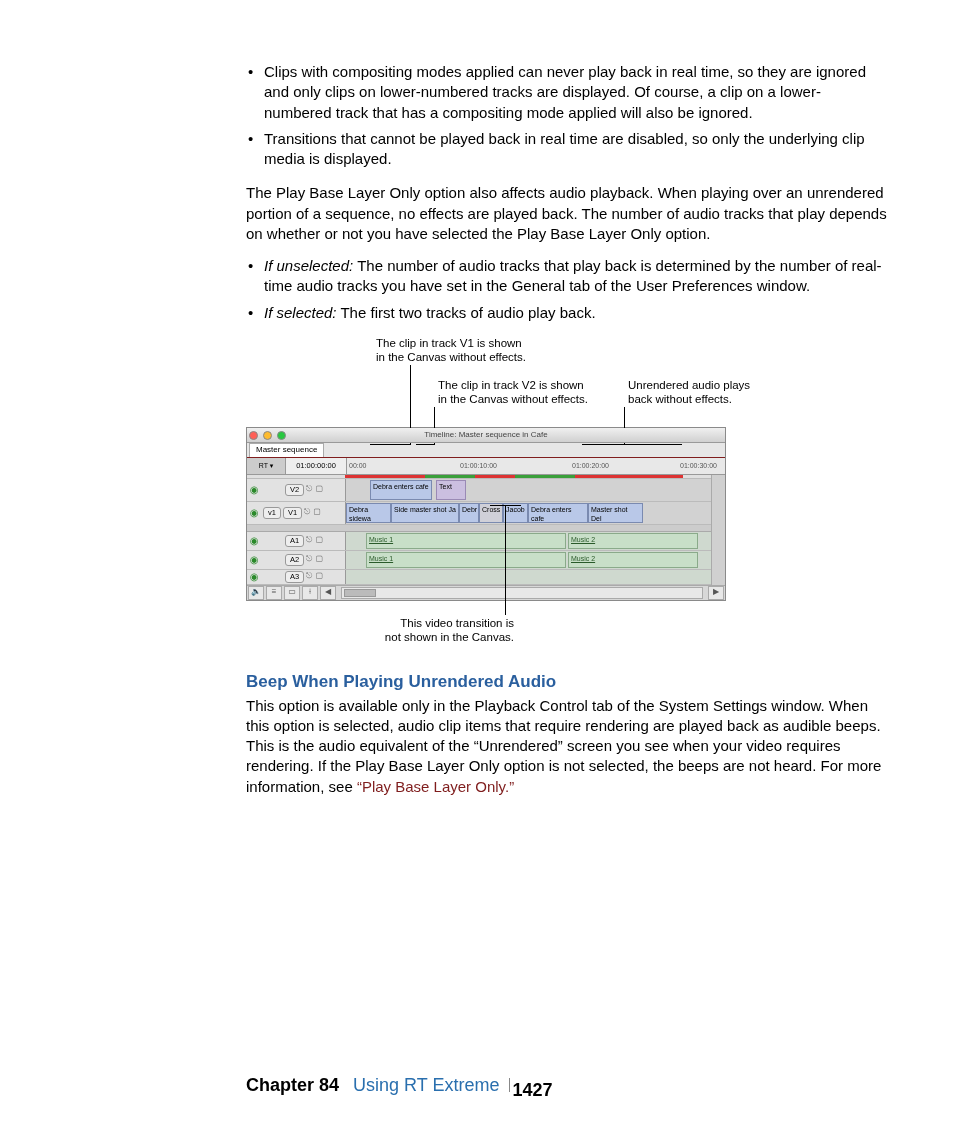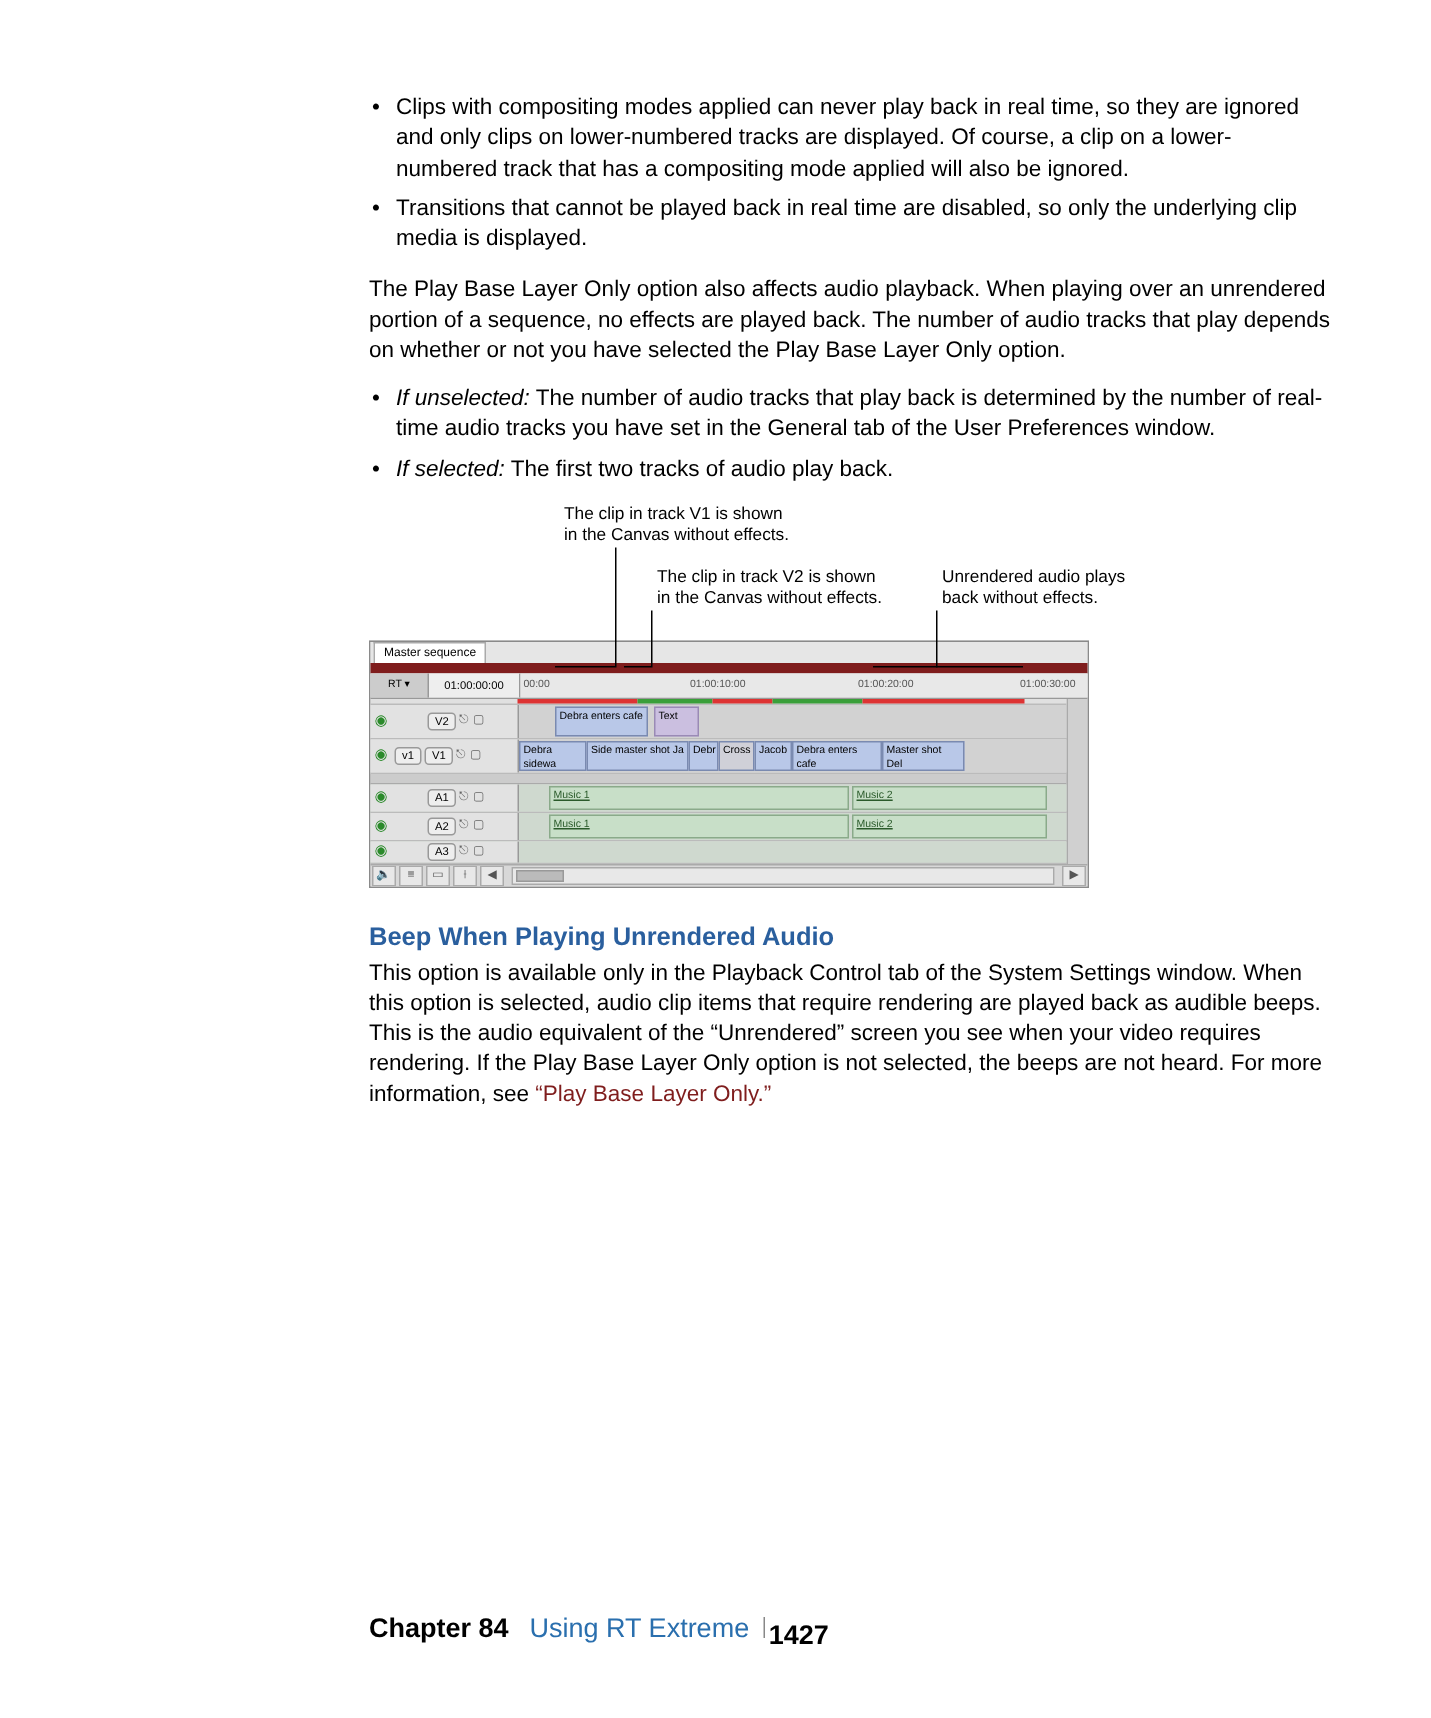--- a/index.html
+++ b/index.html
@@ -84,21 +84,21 @@
     height: 14px;
     background: linear-gradient(#f0f0f0,#d0d0d0);
     border-bottom: 1px solid #999;
     position: relative;
   }
   .traffic { display:inline-block; width:7px;height:7px;border-radius:50%; margin:3px 1px 0 2px; border:1px solid #888;}
   .traffic.r{background:#ff5f57;} .traffic.y{background:#febb2e;} .traffic.g{background:#28c840;}
   .tw-title {
     position:absolute; left:0; right:0; text-align:center; top:2px; font-size:8px; color:#444;
   }
-  .tw-tabrow { height:14px; background:#e6e6e6; border-bottom:7px solid #7f1d1d; }
+  .tw-tabrow { height:14px; background:#e6e6e6; border-bottom:1px solid #7f1d1d; }
   .tw-tab { display:inline-block; background:#fff; border:1px solid #aaa; border-bottom:none; padding:1px 6px; font-size:8px; margin-left:2px;}
   .tw-ruler-row { display:flex; height:16px; border-bottom:1px solid #999; background:#e2e2e2;}
   .tw-rt { width:38px; background:#ccc; border-right:1px solid #999; display:flex; align-items:center; justify-content:center; font-size:7px;}
   .tw-tc { width:60px; border-right:1px solid #999; display:flex; align-items:center; justify-content:center; font-size:7.5px; background:#eee;}
   .tw-ruler { flex:1; position:relative; background:#e8e8e8;}
   .tw-ruler .tick { position:absolute; top:3px; font-size:7px; color:#555;}
   .tw-renderbar { height:3px; background:#e0e0e0; position:relative; border-bottom:1px solid #bbb;}
   .rb-seg { position:absolute; top:0; height:3px; }
   .rb-red{background:#d33;} .rb-green{background:#3a9f3a;}
   .tw-track-row { display:flex; height:22px; border-bottom:1px solid #bbb; background:#dcdcdc;}
@@ -178,20 +178,26 @@
 
       <div class="leader" style="left:164px; top:28px; width:1px; height:80px;"></div>
       <div class="leader" style="left:124px; top:107px; width:40px; height:1px;"></div>
       <div class="leader" style="left:188px; top:70px; width:1px; height:38px;"></div>
       <div class="leader" style="left:170px; top:107px; width:18px; height:1px;"></div>
       <div class="leader" style="left:378px; top:70px; width:1px; height:38px;"></div>
       <div class="leader" style="left:336px; top:107px; width:100px; height:1px;"></div>
     </div>
 
     <div class="timeline-window">
+      <div class="tw-titlebar">
+        <span class="traffic r"></span>
+        <span class="traffic y"></span>
+        <span class="traffic g"></span>
+        <div class="tw-title">Timeline: Master sequence in Cafe</div>
+      </div>
       <div class="tw-tabrow">
         <span class="tw-tab">Master sequence</span>
       </div>
       <div class="tw-ruler-row">
         <div class="tw-rt">RT ▾</div>
         <div class="tw-tc">01:00:00:00</div>
         <div class="tw-ruler">
           <span class="tick" style="left:2px;">00:00</span>
           <span class="tick" style="left:113px;">01:00:10:00</span>
           <span class="tick" style="left:225px;">01:00:20:00</span>
@@ -289,20 +295,28 @@
         <div class="btn">▭</div>
         <div class="btn">⟊</div>
         <div class="btn">◀</div>
         <div class="scroll-h">
             <div class="thumb"></div>
           </div>
         <div class="btn">▶</div>
       </div>
     </div>
 
+    <div class="callouts-bottom">
+      <div class="leader" style="left:259px; top:-96px; width:1px; height:110px;"></div>
+      <div class="leader" style="left:244px; top:-96px; width:31px; height:1px;"></div>
+      <div class="callout" style="left:138px; top:16px; text-align:right; width:130px; white-space:normal;">
+        <span>This video transition is</span><br>
+        <span>not shown in the Canvas.</span>
+      </div>
+    </div>
   </div>
 
   <div class="body-text">
     <div class="heading-blue">Beep When Playing Unrendered Audio</div>
     <p class="para">
       <span>This option is available only in the Playback Control tab of the System Settings window. When this option is selected, audio clip items that require rendering are played back as audible beeps. This is the audio equivalent of the “Unrendered” screen you see when your video requires rendering. If the Play Base Layer Only option is not selected, the beeps are not heard. For more information, see </span><span class="link-gray">“Play Base Layer Only.”</span>
     </p>
   </div>
 
   <div class="page-footer">

